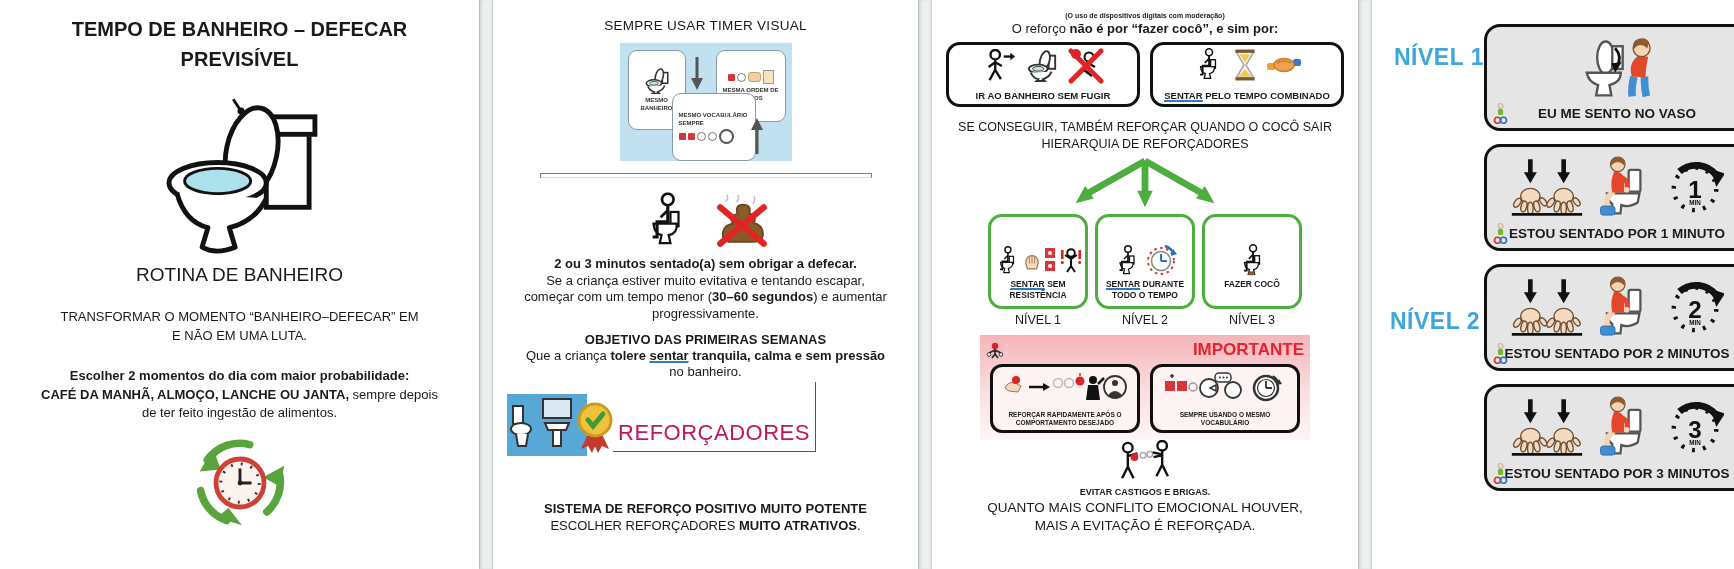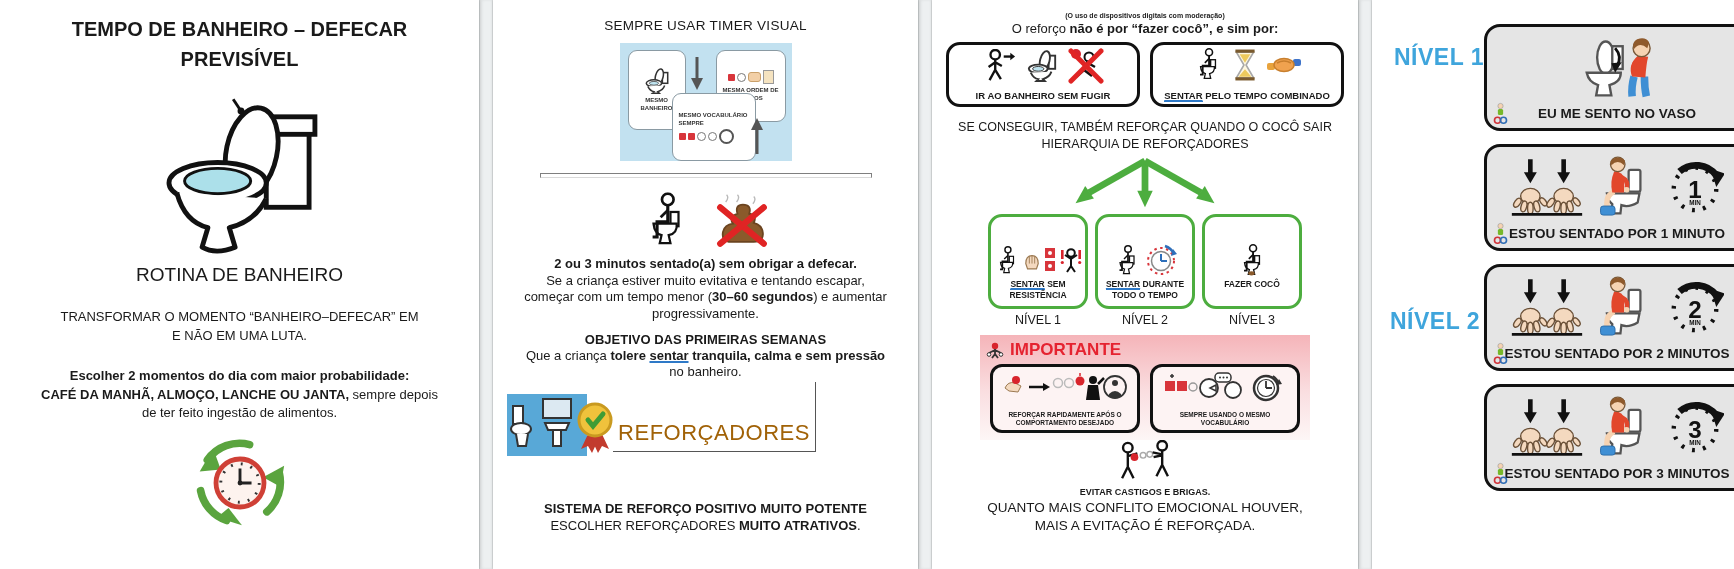--- a/index.html
+++ b/index.html
@@ -31,39 +31,39 @@
   .mhand{width:11px;height:8px;background:#f2cfa6;border-radius:3px;border:1px solid #caa06a}
   .mclip{width:9px;height:12px;background:#f5e3c0;border:1px solid #999}
   .mclock{width:11px;height:11px;border:2px solid #555;border-radius:50%;background:#fff}
   .dg-arrow{position:absolute}
   .p2-hr{width:330px;height:3px;background:#fff;border:1px solid #7f7f7f;border-bottom-color:#d9d9d9;margin:12px auto 0}
   .p2-icons{display:flex;justify-content:center;align-items:flex-end;gap:22px;margin-top:12px;height:58px}
   .p2-minutes{margin:8px auto 0;width:372px;font-size:13px;line-height:16.5px;text-align:center}
   .p2-goal{margin:10px auto 0;width:370px;font-size:13px;line-height:16px;text-align:center}
   .p2-reinf{position:relative;height:78px;margin-top:2px}
   .p2-bathimg{position:absolute;left:14px;top:12px}
-  .p2-refbox{position:absolute;left:120px;top:0;width:202px;height:64px;border-right:1.5px solid #555;border-bottom:1.5px solid #555;display:flex;align-items:flex-end;justify-content:center;padding-bottom:5px;font-size:22px;letter-spacing:.5px;color:#a16207}
+  .p2-refbox{position:absolute;left:120px;top:0;width:202px;height:64px;border-right:1.5px solid #555;border-bottom:1.5px solid #555;display:flex;align-items:flex-end;justify-content:center;padding-bottom:5px;font-size:22px;letter-spacing:.5px;color:#be185d}
   .p2-system{margin-top:40px;font-size:13px;line-height:17px;text-align:center}
   
   .p3-note{margin-top:12px;font-size:7px;font-weight:bold;text-align:center;color:#222}
   .p3-intro{margin-top:2px;font-size:13px;text-align:center}
   .p3-cards{display:flex;justify-content:center;gap:10px;margin-top:6px}
   .bcard{border:3.5px solid #111;border-radius:14px;width:188px;height:56px;position:relative;background:#fff;display:flex;flex-direction:column;align-items:center;justify-content:flex-end;padding-bottom:3px}
   .bcard .irow{position:absolute;top:3px;display:flex;gap:10px;align-items:center}
   .bcard-label{font-size:9.5px;font-weight:bold}
   .p3-also{margin-top:12px;font-size:12.5px;line-height:16.5px;text-align:center}
   .p3-arrows{display:block;margin:5px auto 0}
   .p3-grow{display:flex;justify-content:center;gap:7px;margin-top:3px}
   .gbox{border:3px solid #4dad3f;border-radius:14px;width:94px;height:84px;background:#fff;display:flex;flex-direction:column;align-items:center;justify-content:flex-end;padding-bottom:5px}
   .gbox .girow{display:flex;gap:4px;align-items:center;margin-bottom:2px;height:34px}
   .glabel{font-size:8.5px;font-weight:bold;line-height:11px;text-align:center}
   .p3-lnames{display:flex;justify-content:center;gap:7px;margin-top:4px;font-size:12.5px}
   .p3-lnames span{width:100px;text-align:center}
   .imp{width:318px;margin:8px auto 0;background:linear-gradient(180deg,#f5b4b9 0%,#fadfe1 55%,#fdf6f6 100%);padding:5px 6px 7px}
-  .imp-title{display:flex;justify-content:flex-start;align-items:center;gap:6px;color:#e52330;font-weight:bold;font-size:17px}
+  .imp-title{display:flex;justify-content:space-between;align-items:center;gap:6px;color:#e52330;font-weight:bold;font-size:17px}
   .imp-boxes{display:flex;justify-content:center;gap:10px;margin-top:4px}
   .ibox{background:#fdf3f3;border:3px solid #111;border-radius:12px;width:144px;height:60px;display:flex;flex-direction:column;justify-content:flex-end;align-items:center;padding-bottom:3px;position:relative}
   .ibox .irow{position:absolute;top:5px}
   .ilabel{font-size:6.5px;font-weight:bold;line-height:8px;text-align:center}
   .p3-avoid{margin-top:5px;font-size:9px;font-weight:bold;text-align:center}
   .p3-final{margin-top:2px;font-size:13.5px;line-height:18px;text-align:center}
   
   .p4-cards{padding-top:24px}
   .card{width:266px;height:107px;border:3.5px solid #111;border-radius:16px;margin:0 0 13px 112px;position:relative;background:#e5e5e5;box-sizing:border-box}
   .card-label{position:absolute;bottom:7px;left:0;width:100%;text-align:center;font-weight:bold;font-size:13.5px}

